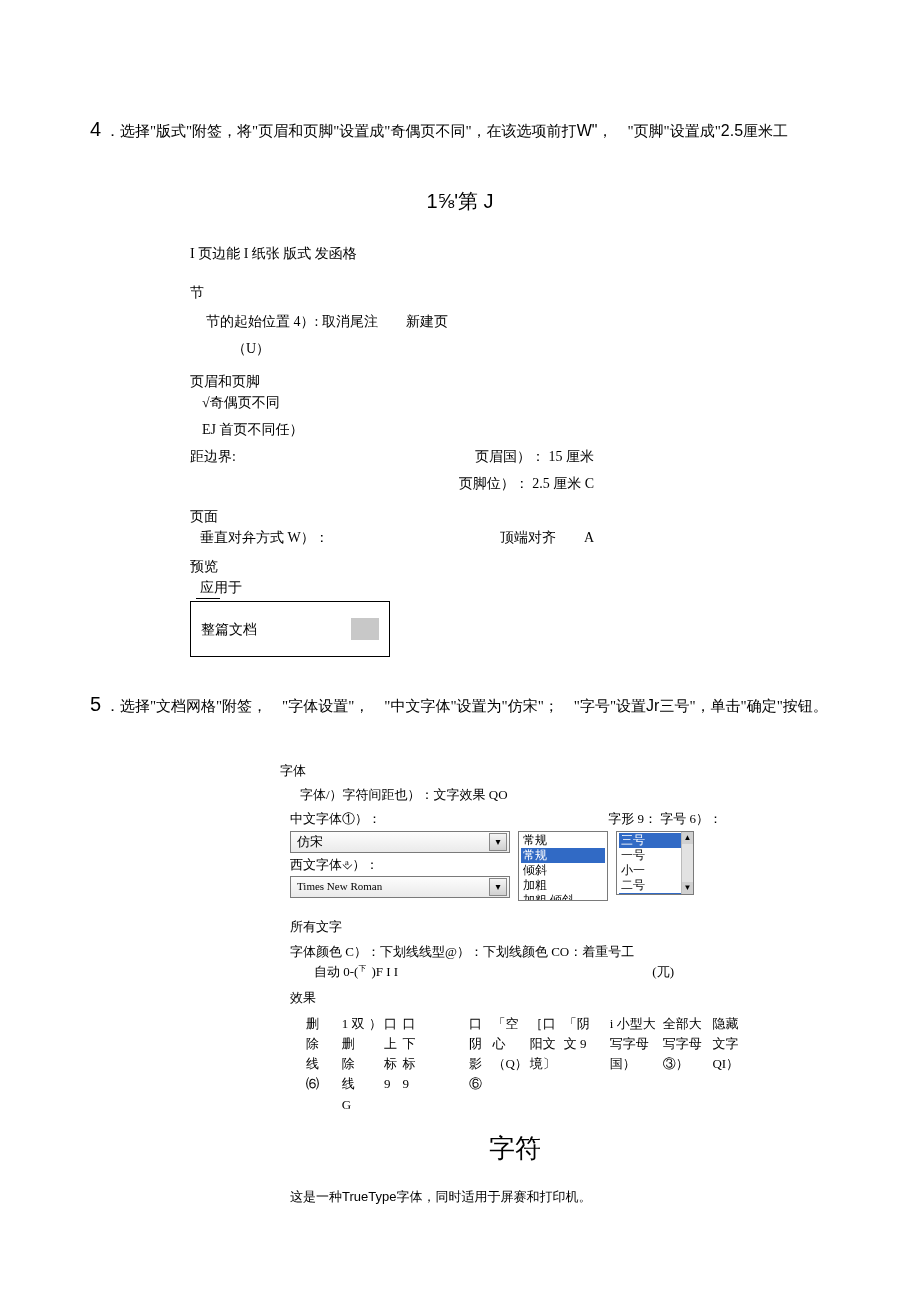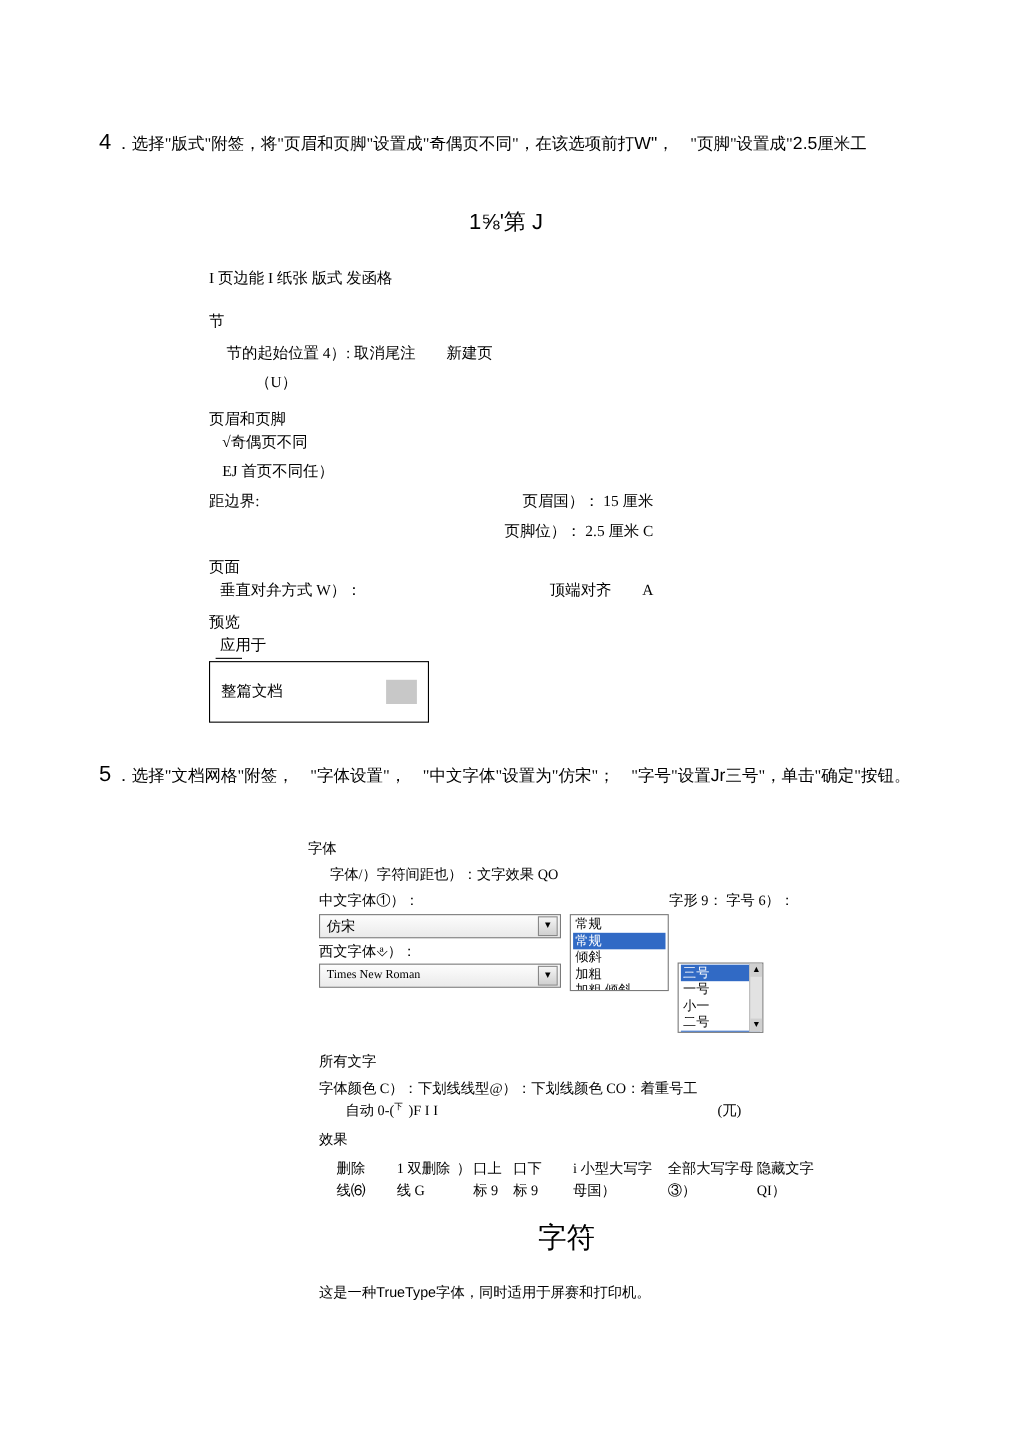--- a/index.html
+++ b/index.html
@@ -102,21 +102,21 @@
     }
     .listbox {
       border: 1px solid #7a7a7a;
       background: #fff;
       padding: 1px 2px;
       font-size: 12px;
     }
     .listbox .sel { background: #316ac5; color: #fff; padding: 0 2px; }
     .listbox .row { line-height: 15px; padding: 0 2px; }
     .style-list { width: 90px; height: 70px; overflow: hidden; }
-    .size-list { width: 78px; height: 64px; overflow: hidden; position: relative; margin-top: 44px; }
+    .size-list { width: 78px; height: 64px; overflow: hidden; position: relative; }
     .size-list .sb { position: absolute; right: 0; top: 0; bottom: 0; width: 12px; background: #e2e2e2; border-left: 1px solid #bbb; }
     .size-list .sb .up, .size-list .sb .dn { height: 12px; background: #d0d0d0; font-size: 8px; text-align: center; line-height: 12px; }
     .size-list .sb .dn { position: absolute; bottom: 0; left: 0; right: 0; }
     .cjk-col { width: 220px; }
     .latin-lbl { margin-top: 2px; }
     .alltext { margin: 16px 0 4px 10px; }
     .effects { display: flex; gap: 50px; margin: 6px 0 0 10px; }
     .effects .col { display: flex; flex-direction: row; gap: 2px; }
     .char-preview {
       text-align: center;
@@ -242,20 +242,26 @@
 
   <div style="margin:6px 0 0 10px">效果</div>
   <div class="effects">
     <div class="col">
       <span style="margin-left:16px">删除线⑹</span>
       <span style="margin-left:16px">1 双删除线 G</span>
       <span>）</span>
       <span>口上标 9</span>
       <span>口下标 9</span>
     </div>
+    <div class="col">
+      <span>口阴影⑥</span>
+      <span>「空心（Q）</span>
+      <span>［口阳文境〕</span>
+      <span>「阴文 9</span>
+    </div>
     <div class="col" style="margin-left:-30px">
       <span>i 小型大写字母国）</span>
       <span>全部大写字母③）</span>
       <span>隐藏文字 QI）</span>
     </div>
   </div>
 
   <div class="char-preview">字符</div>
 
   <div class="desc">

